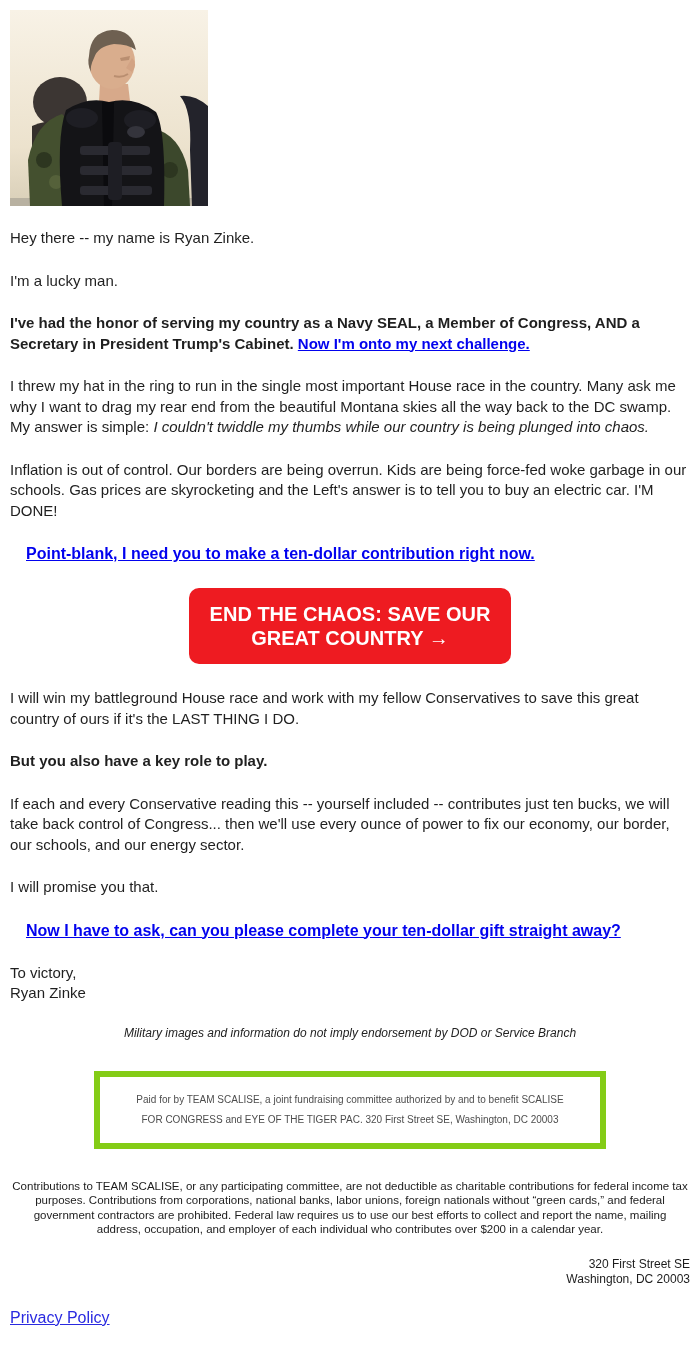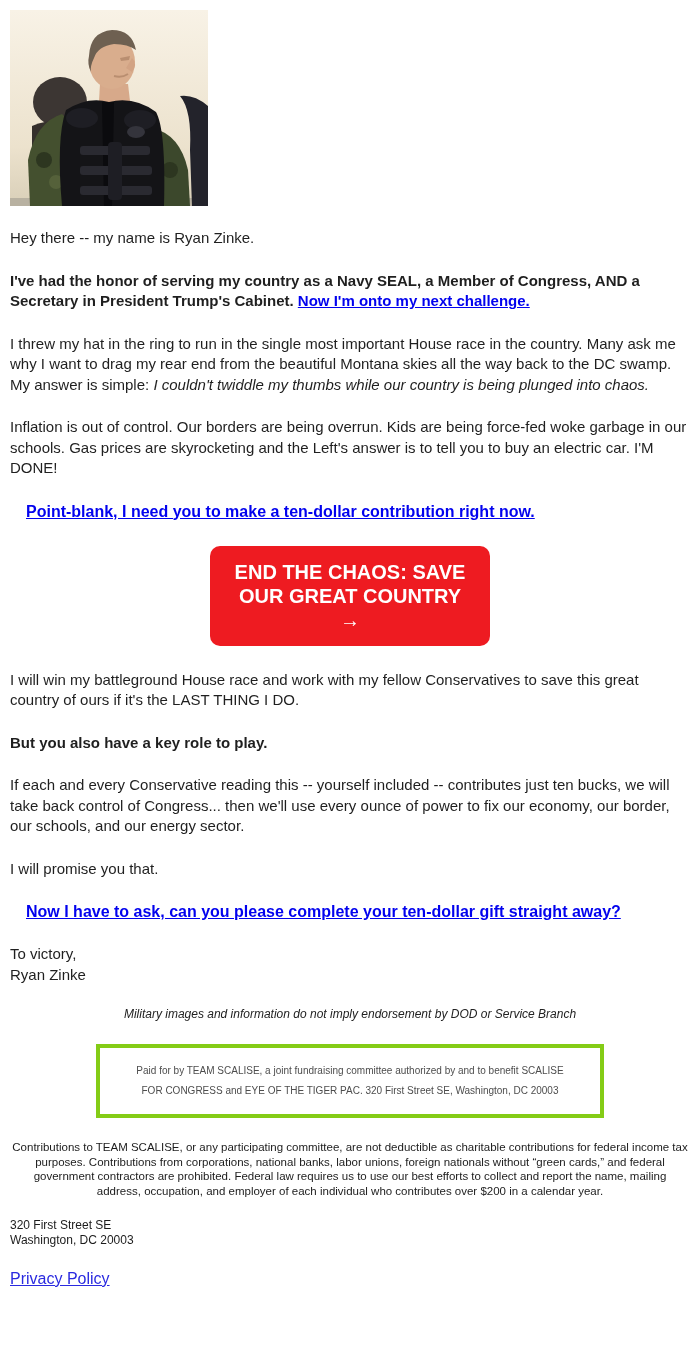--- a/index.html
+++ b/index.html
@@ -32,21 +32,21 @@
   p.cta-line {
     font-size: 16px;
     line-height: 21px;
     font-weight: bold;
     margin: 22px 16px;
   }
 
   .btn-wrap { text-align: center; margin: 24px 0; }
   .cta-button {
     display: inline-block;
-    width: 280px;
+    width: 322px;
     background: #ee1b21;
     color: #ffffff;
     font-family: inherit;
     font-weight: bold;
     font-size: 20px;
     line-height: 24px;
     padding: 14px 18px;
     border: none;
     border-radius: 10px;
     cursor: pointer;
@@ -57,40 +57,40 @@
     text-align: center;
     font-style: italic;
     font-size: 12px;
     line-height: 15px;
     color: #222222;
     margin: 20px 0;
   }
 
   .paid-box {
     width: 484px;
-    margin: 22px auto;
-    border: 4px solid #84cc16;
+    margin: 30px auto;
+    border: 6px solid #84cc16;
     padding: 13px 8px;
     text-align: center;
     font-size: 10px;
     line-height: 20px;
     color: #4d4d4d;
   }
   .paid-box span { display: block; }
 
   .fine-print {
     font-size: 11.5px;
     line-height: 14.5px;
     text-align: center;
     color: #1c1c1c;
     margin: 20px 2px;
   }
 
   .address {
-    text-align: left;
+    text-align: right;
     font-size: 12px;
     line-height: 15px;
     color: #1c1c1c;
     margin: 20px 0;
   }
   .address span { display: block; }
 
   .privacy { text-align: left; font-size: 16px; margin: 22px 0 26px 0; }
   .privacy a { color: #2a2ae0; text-decoration: underline; cursor: pointer; }
 
@@ -153,20 +153,23 @@
       <path d="M79 46 Q80 22 102 20 Q122 20 126 40 Q118 34 104 34 Q88 36 84 48 Q80 56 81 62 Q77 54 79 46 Z" fill="#6e6051"></path>
       <path d="M110 48 L120 46 L119 50 L111 51 Z" fill="#b98e70"></path>
       <path d="M104 66 Q112 68 118 64" stroke="#b98e70" stroke-width="2" fill="none"></path>
     </svg>
   </div>
 
   <p class="body-text">
     <span>Hey there -- my name is Ryan Zinke.</span>
   </p>
 
+  <p class="body-text">
+    <span>I'm a lucky man.</span>
+  </p>
 
   <p class="body-text">
     <span class="bold">I've had the honor of serving my country as a Navy SEAL, a Member of Congress, AND a Secretary in President Trump's Cabinet. </span><a class="body-link">Now I'm onto my next challenge.</a>
   </p>
 
   <p class="body-text">
     <span>I threw my hat in the ring to run in the single most important House race in the country. Many ask me why I want to drag my rear end from the beautiful Montana skies all the way back to the DC swamp. My answer is simple: </span><span class="italic">I couldn't twiddle my thumbs while our country is being plunged into chaos.</span>
   </p>
 
   <p class="body-text">

